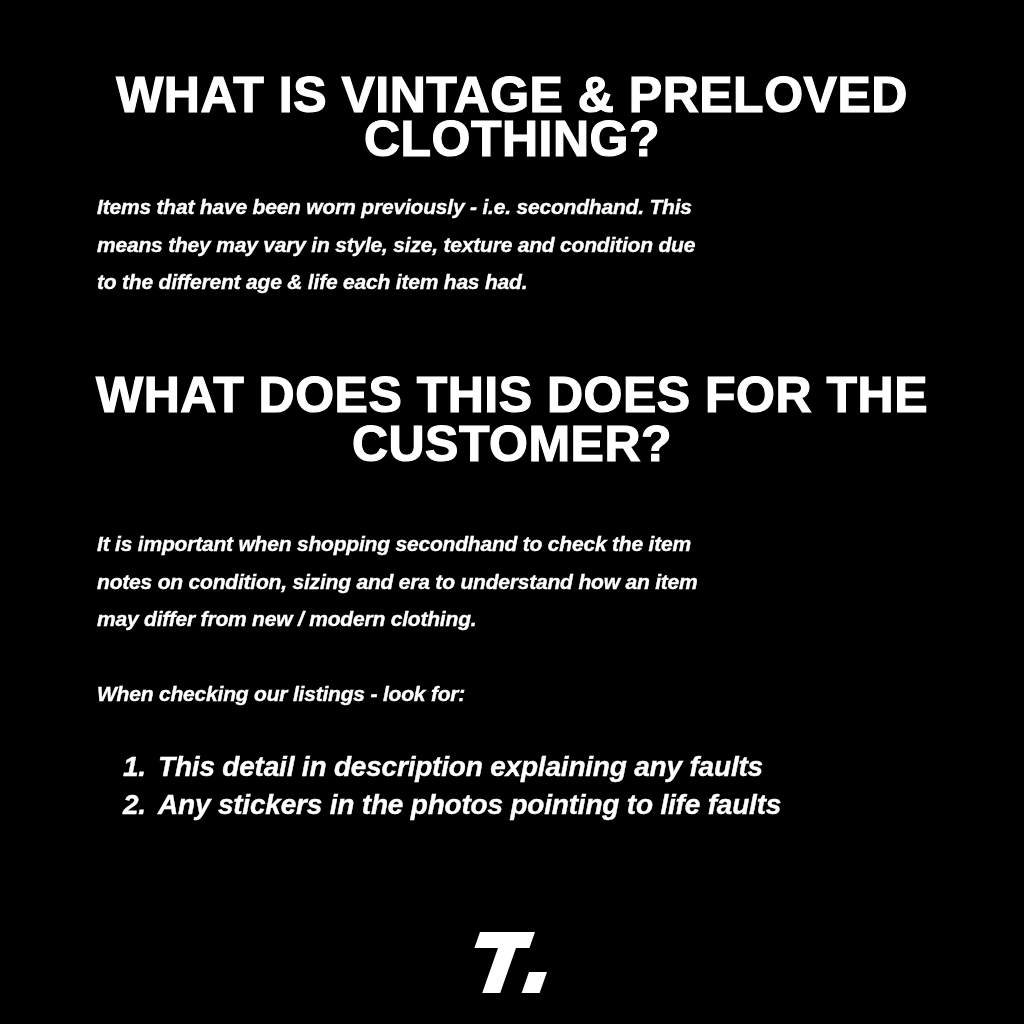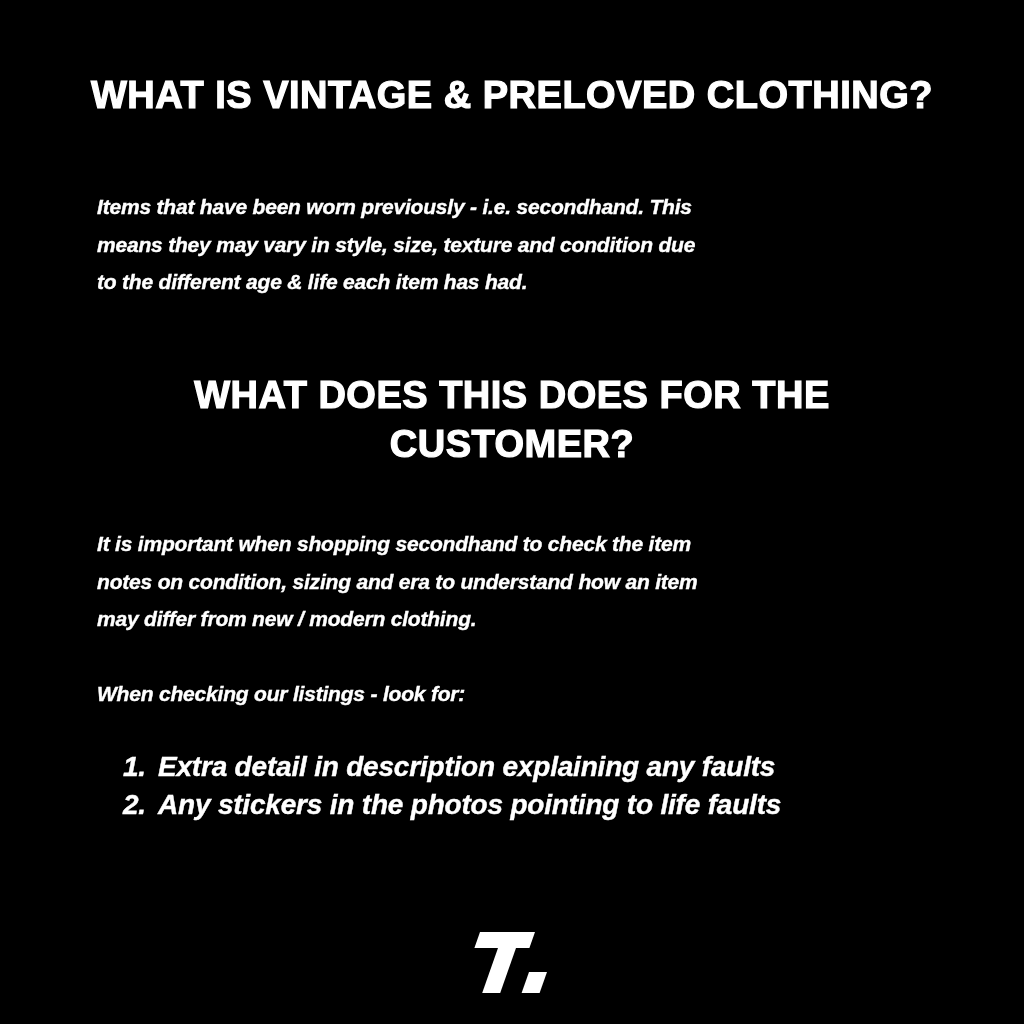--- a/index.html
+++ b/index.html
@@ -14,21 +14,21 @@
     background: #000000;
     color: #ffffff;
     font-family: "Liberation Sans", sans-serif;
     overflow: hidden;
   }
   .heading {
     position: absolute;
     left: 0;
     width: 1024px;
     font-weight: 700;
-    font-size: 38px;
+    font-size: 50px;
     line-height: 44px;
     letter-spacing: 0.5px;
     text-align: center;
     white-space: pre-line;
     -webkit-text-stroke: 1.2px #ffffff;
   }
   .heading-1 { top: 73px; }
   .heading-2 { top: 371px; line-height: 49px; }
   .para {
     position: absolute;
@@ -89,21 +89,21 @@
 
   <div class="para para-2">It is important when shopping secondhand to check the item
 notes on condition, sizing and era to understand how an item
 may differ from new / modern clothing.</div>
 
   <div class="para para-3">When checking our listings - look for:</div>
 
   <div class="checklist">
     <div class="checklist-item">
       <span class="checklist-number">1.</span>
-      <span class="checklist-text">Extra detail in description explaining any faults</span>
+      <span class="checklist-text">This detail in description explaining any faults</span>
     </div>
     <div class="checklist-item">
       <span class="checklist-number">2.</span>
       <span class="checklist-text">Any stickers in the photos pointing to life faults</span>
     </div>
   </div>
 
   <div class="logo">
     <svg width="74" height="62" viewBox="0 0 74 62" role="img" aria-label="T.">
       <polygon points="6,0 61,0 55.4,16 0.4,16" fill="#ffffff"></polygon>

